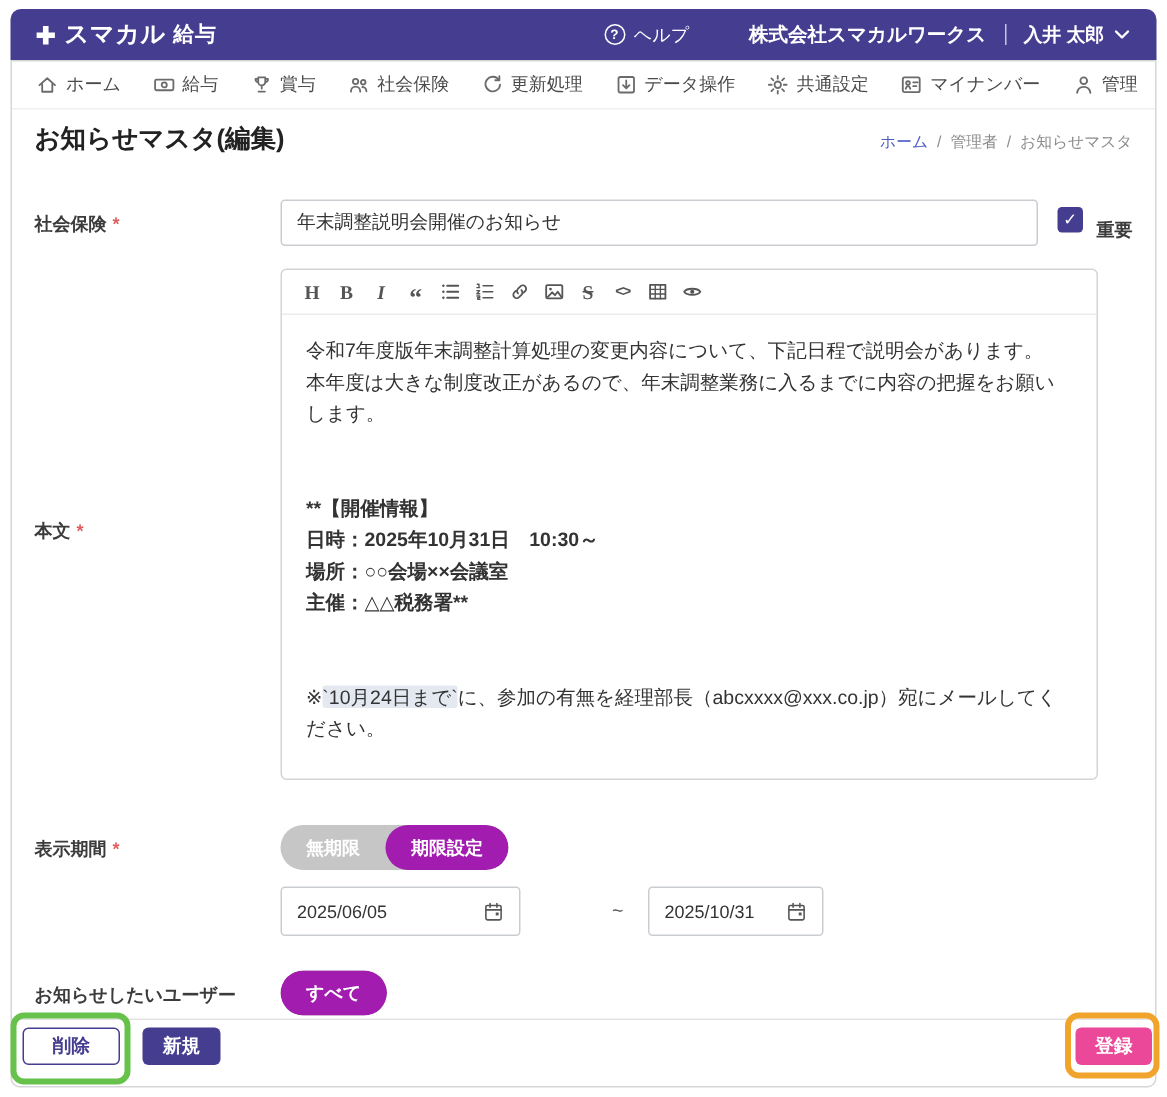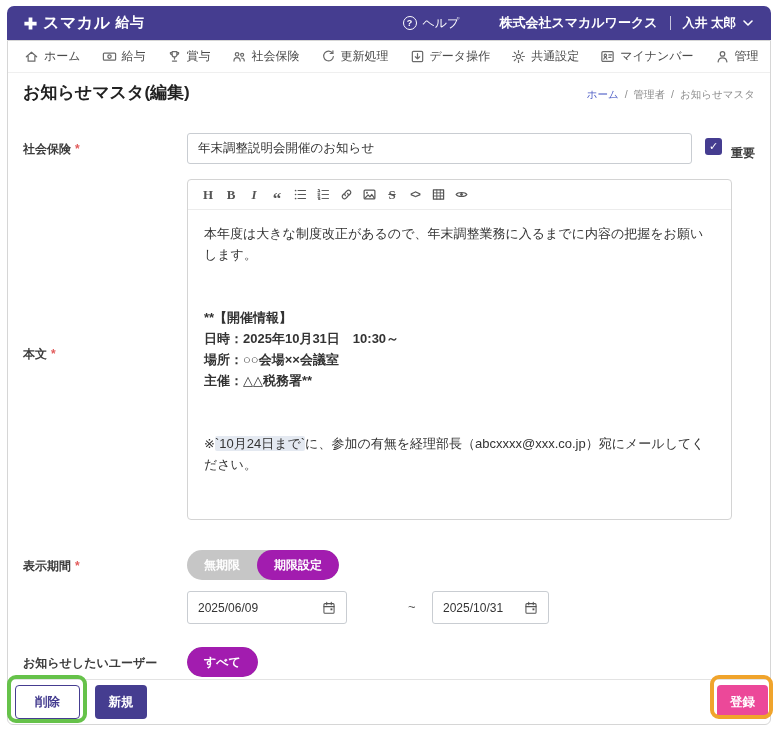--- a/index.html
+++ b/index.html
@@ -107,21 +107,21 @@
     padding:0 10px; font-size:12px; color:#333; cursor:pointer;
   }
   .date-from { left:179px; width:160px; }
   .date-to   { left:424px; width:117px; }
   .tilde { position:absolute; left:400px; top:558px; font-size:13px; color:#555; }
   .cal-icon svg { stroke:#555; fill:none; stroke-width:1.2; stroke-linecap:round; display:block; }
 
   
   .footer-divider { position:absolute; left:0; right:0; top:638px; height:1px; background:#e3e3e3; }
   .btn {
-    position:absolute; top:644px; height:34px; border-radius:4px;
+    position:absolute; top:644px; height:25px; border-radius:4px;
     font-size:12.5px; font-weight:bold; font-family:inherit;
     display:flex; align-items:center; justify-content:center; cursor:pointer;
   }
   .btn-delete { left:7px; width:65px; background:#fff; border:1px solid #453d90; color:#453d90; }
   .btn-new    { left:87px; width:52px; background:#453d90; border:none; color:#fff; }
   .btn-submit { left:684px; width:51px; background:#ec4899; border:none; color:#fff;margin-left:25px; }
 
   
   .annotation { position:absolute; border:4px solid; border-radius:9px; pointer-events:none; z-index:10; background:transparent; }
   .anno-green  { left:7px;  top:675px; width:80px; height:48px; }
@@ -285,20 +285,21 @@
           </svg>
       </span>
       <span class="tbtn">
         <svg width="13" height="13" viewBox="0 0 14 14">
             <path d="M1.2 7C3 4.1 11 4.1 12.8 7 11 9.9 3 9.9 1.2 7Z"></path>
             <circle cx="7" cy="7" r="1.5" fill="#555" stroke="none"></circle>
           </svg>
       </span>
     </div>
     <div class="ed-content">
+        <div class="ed-line"><span>令和7年度版年末調整計算処理の変更内容について、下記日程で説明会があります。</span></div>
         <div class="ed-line"><span>本年度は大きな制度改正があるので、年末調整業務に入るまでに内容の把握をお願いします。</span></div>
         <div class="ed-line">&nbsp;</div>
         <div class="ed-line">&nbsp;</div>
         <div class="ed-line bold"><span>**【開催情報】</span></div>
         <div class="ed-line bold"><span>日時：2025年10月31日　10:30～</span></div>
         <div class="ed-line bold"><span>場所：○○会場××会議室</span></div>
         <div class="ed-line bold"><span>主催：△△税務署**</span></div>
         <div class="ed-line">&nbsp;</div>
         <div class="ed-line">&nbsp;</div>
         <div class="ed-line"><span>※</span><span class="hl" style="background: rgb(228, 233, 241);">`10月24日まで`</span><span>に、参加の有無を経理部長（abcxxxx@xxx.co.jp）宛にメールしてください。</span></div>
@@ -307,21 +308,21 @@
 
   <div class="flabel" style="top:517px;">
     <span>表示期間</span><span class="req">*</span>
   </div>
   <div class="pill pill-period">
     <span class="seg">無期限</span>
     <span class="seg active">期限設定</span>
   </div>
 
   <div class="date-input date-from">
-    <span>2025/06/09</span>
+    <span>2025/06/05</span>
     <span class="cal-icon">
       <svg width="14" height="14" viewBox="0 0 16 16">
           <rect x="2.2" y="3" width="11.6" height="11" rx="1.2"></rect>
           <path d="M2.2 6.4h11.6M5.4 1.5v2.8M10.6 1.5v2.8"></path>
           <rect x="9.7" y="8.4" width="2.2" height="2.2" fill="#555" stroke="none"></rect>
         </svg>
     </span>
   </div>
   <span class="tilde">~</span>
   <div class="date-input date-to">

